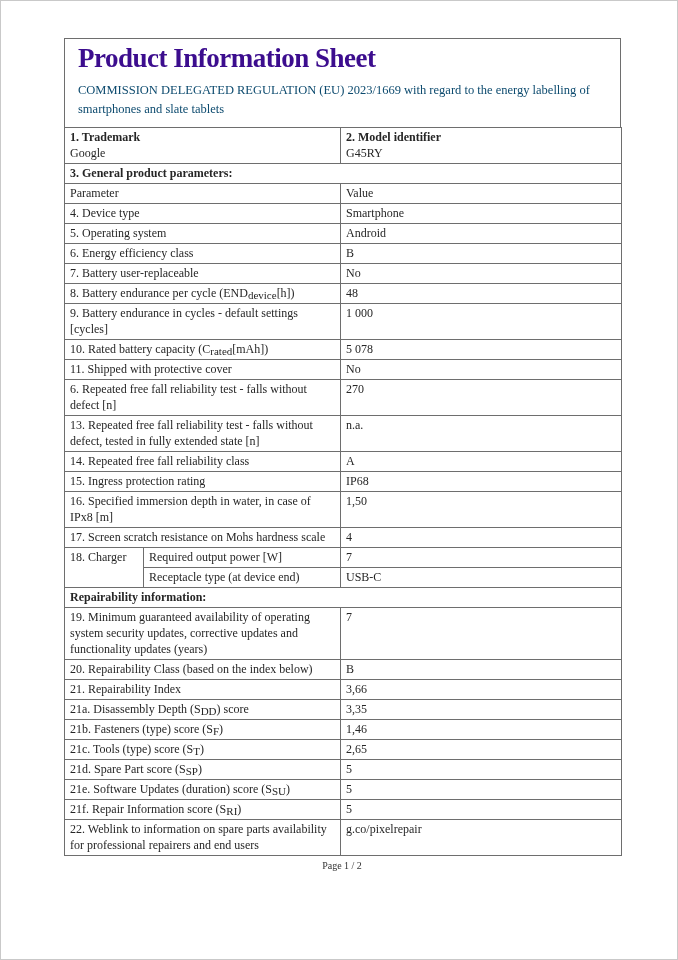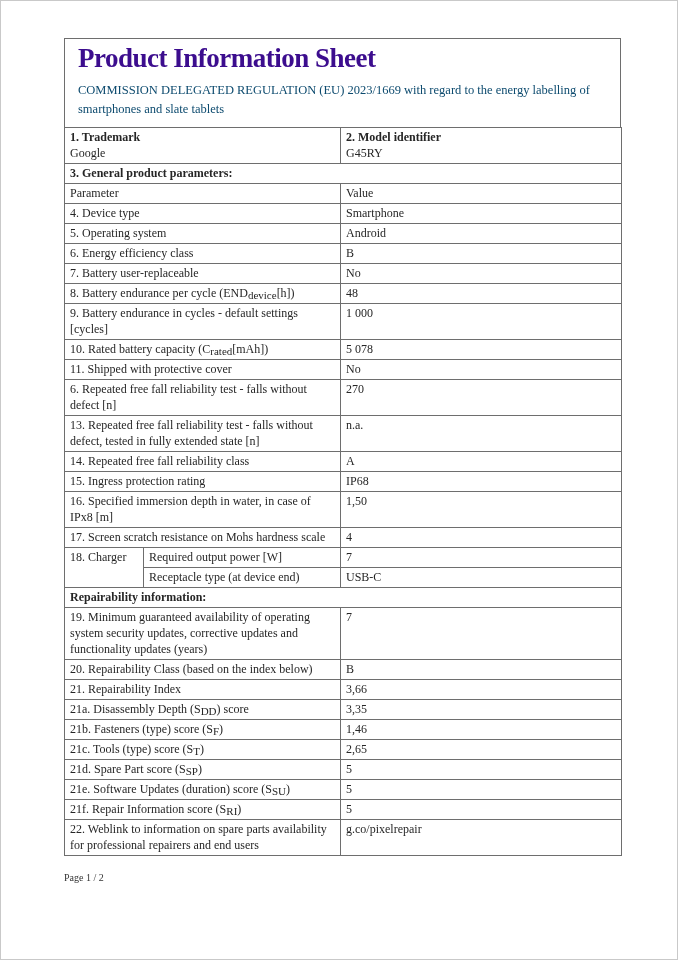--- a/index.html
+++ b/index.html
@@ -57,24 +57,24 @@
   td.indent { padding-left: 19px; margin-top: 37px; }
   td.value-indent { padding-left: 13px; margin-left: 40px; }
   sub {
     font-size: 11px;
     line-height: 0;
     vertical-align: baseline;
     position: relative;
     bottom: -2px;
   }
   .page-footer {
-    text-align: left;
+    text-align: center;
     font-size: 10px;
     color: #333333;
-    margin-top: 16px;
+    margin-top: 4px;
     padding-right: 1px;
   }
 </style>
 </head>
 <body>
 
 <div class="doc">
 
   <div class="title-block">
     <h1 class="doc-title">Product Information Sheet</h1>

